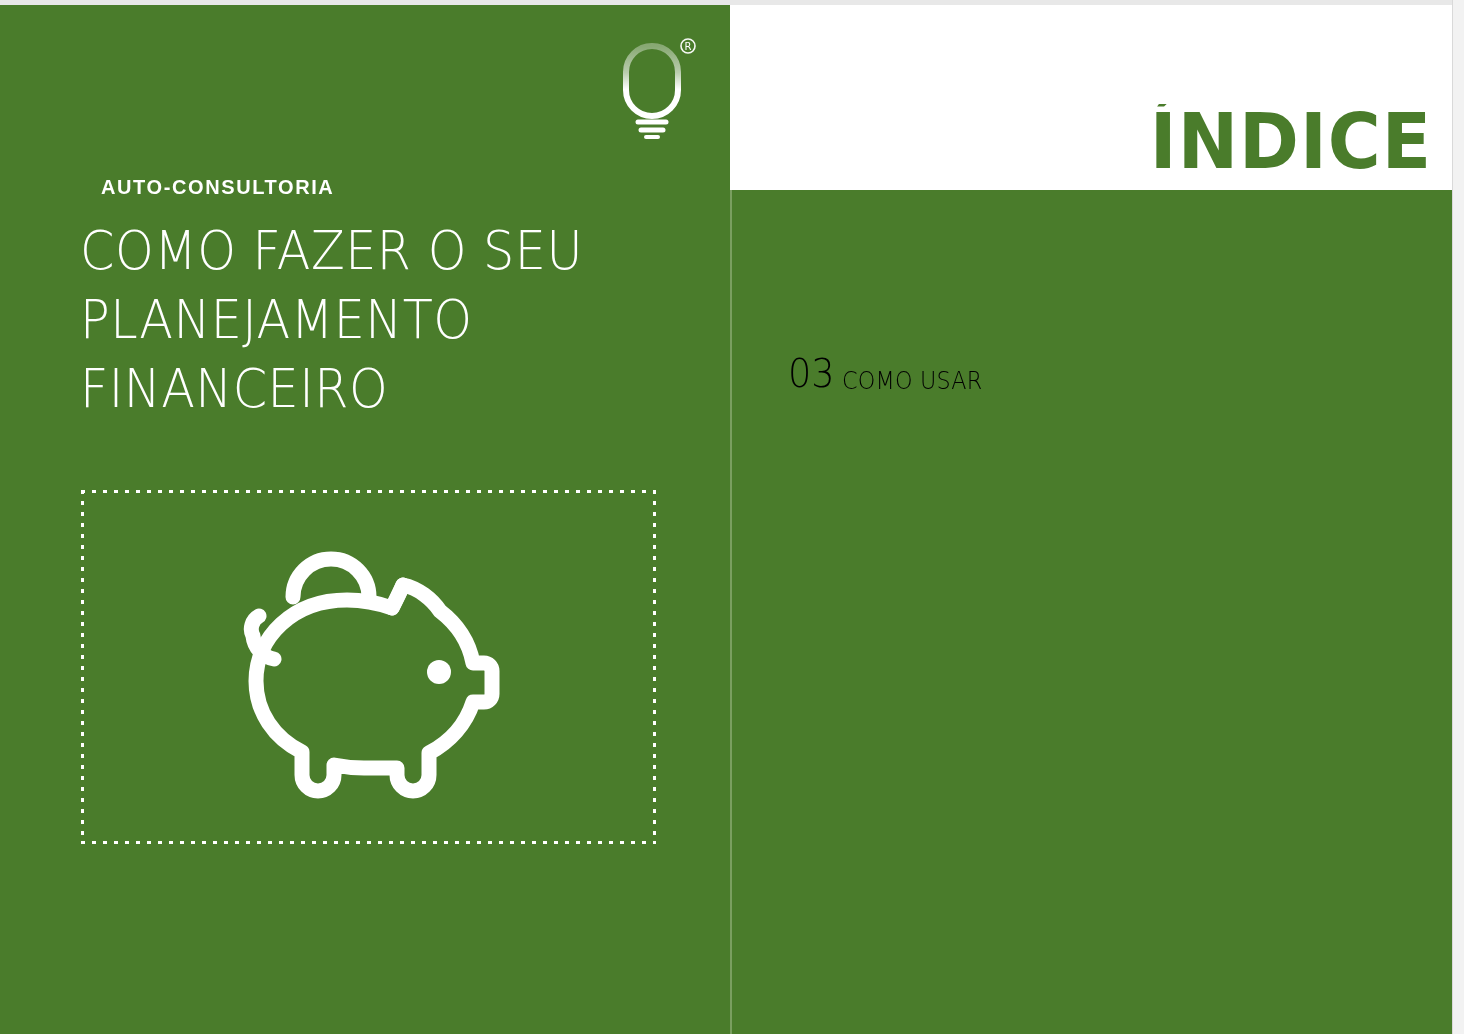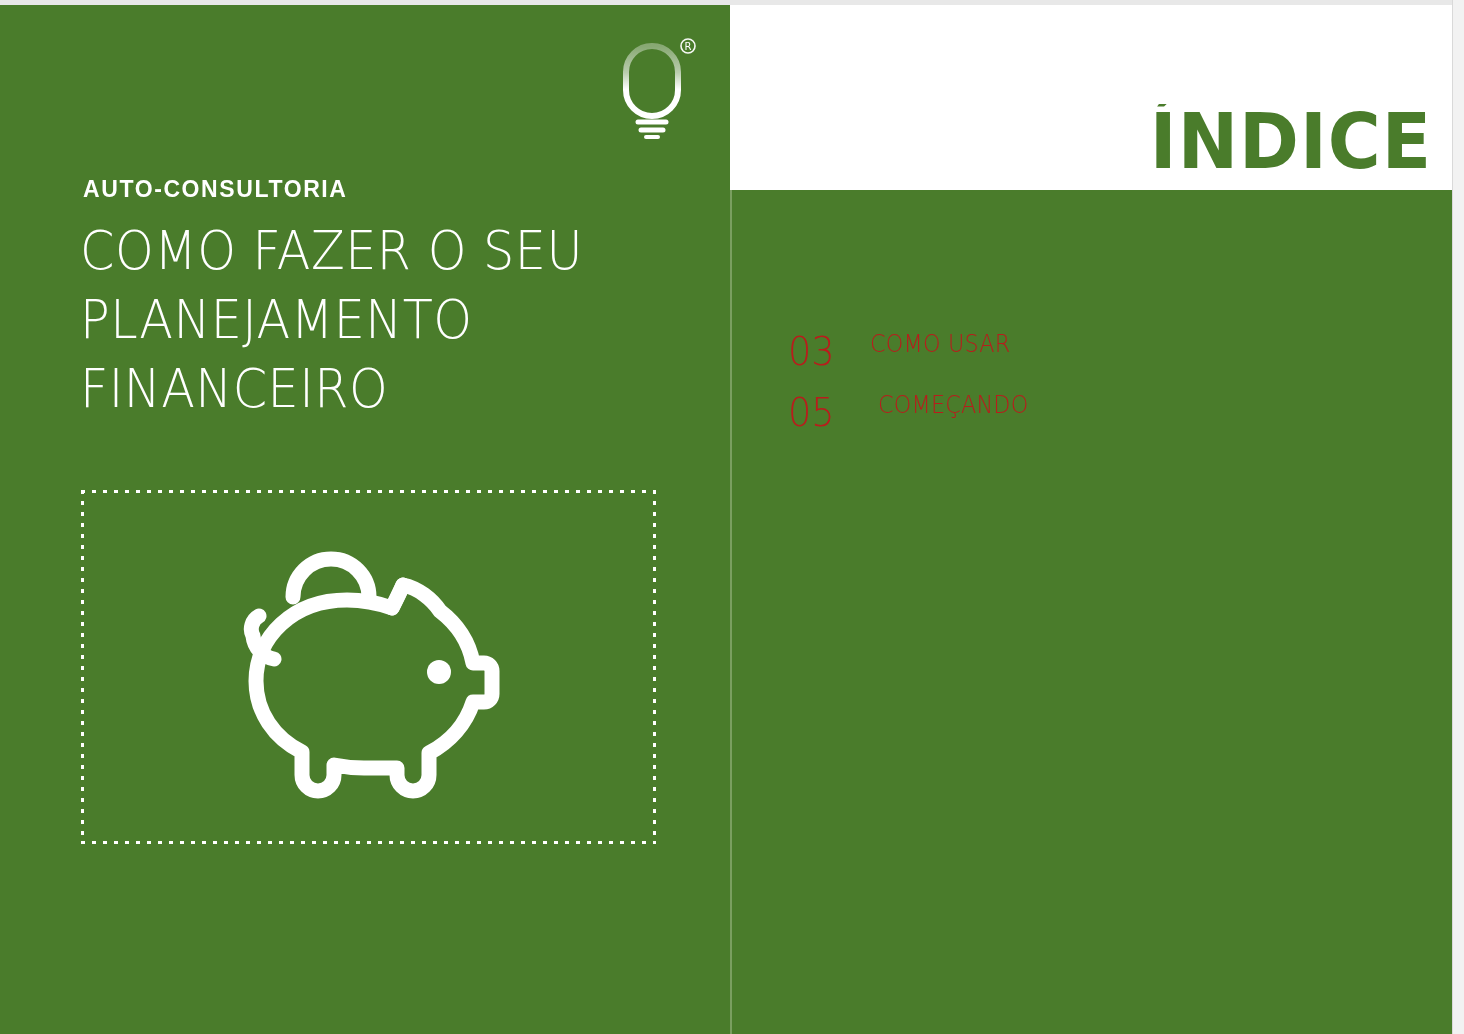--- a/index.html
+++ b/index.html
@@ -81,25 +81,25 @@
     left: 604px;
     top: 32px;
     width: 96px;
     height: 110px;
     z-index: 20;
   }
 
   
   .eyebrow {
     position: absolute;
-    left: 83px;
+    left: 101px;
     top: 176px;
     font-family: "Liberation Sans", sans-serif;
     font-weight: bold;
-    font-size: 23px;
+    font-size: 20px;
     letter-spacing: 1.6px;
     color: #ffffff;
     white-space: nowrap;
     z-index: 20;
   }
   .cover-title {
     position: absolute;
     left: 80px;
     top: 216px;
     width: 600px;
@@ -182,25 +182,24 @@
   
   .toc-list {
     position: absolute;
     left: 788px;
     top: 332px;
     width: 660px;
     z-index: 25;
   }
   .toc-row {
     display: flex;
-    align-items: flex-start;
+    align-items: flex-end;
     height: 61px;
-    color: #b91c1c;
+    color: #000000;
     white-space: nowrap;
-    gap: 28px;
   }
   .toc-num {
     font-family: "DejaVu Sans", sans-serif;
     font-weight: 300;
     font-size: 39px;
     line-height: 39px;
     letter-spacing: 0px;
     transform: scaleX(0.94);
     transform-origin: left bottom;
     margin-right: 4px;
@@ -306,19 +305,15 @@
   <div class="indice-wrap">
     <div class="indice indice-top">ÍNDICE</div>
     <div class="indice indice-bot">ÍNDICE</div>
   </div>
 
   <div class="toc-list">
     <div class="toc-row">
       <span class="toc-num">03</span>
       <span class="toc-label">COMO USAR</span>
     </div>
-    <div class="toc-row pad">
-      <span class="toc-num">05</span>
-      <span class="toc-label">COMEÇANDO</span>
-    </div>
   </div>
 
 </div>
 
 </body></html>

